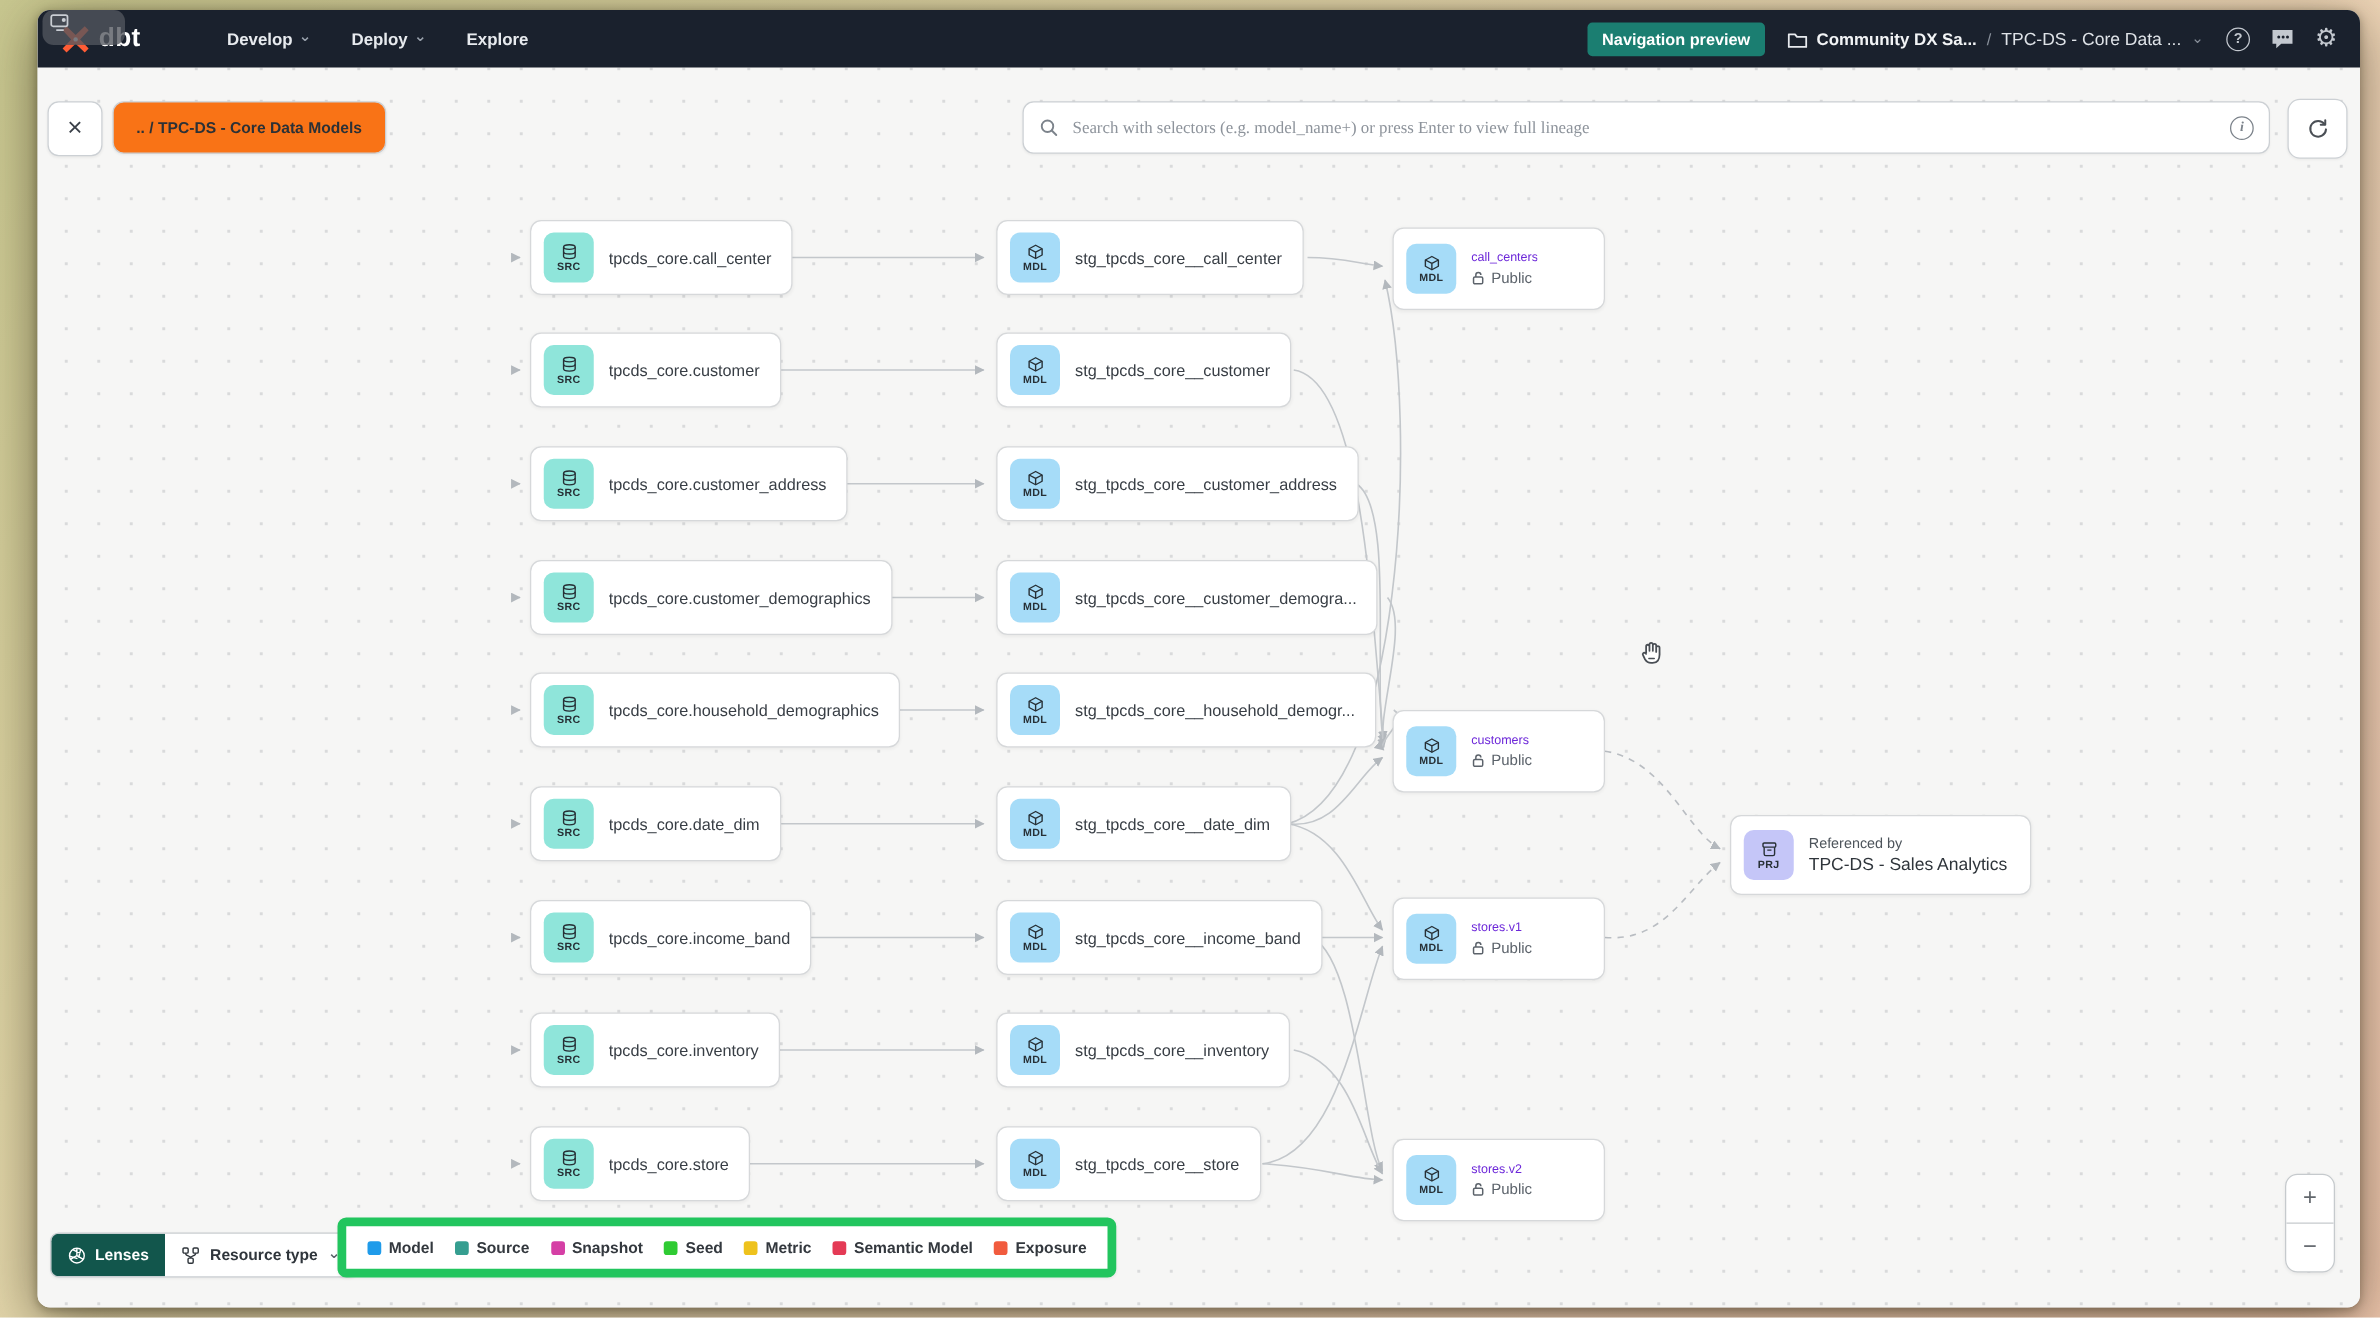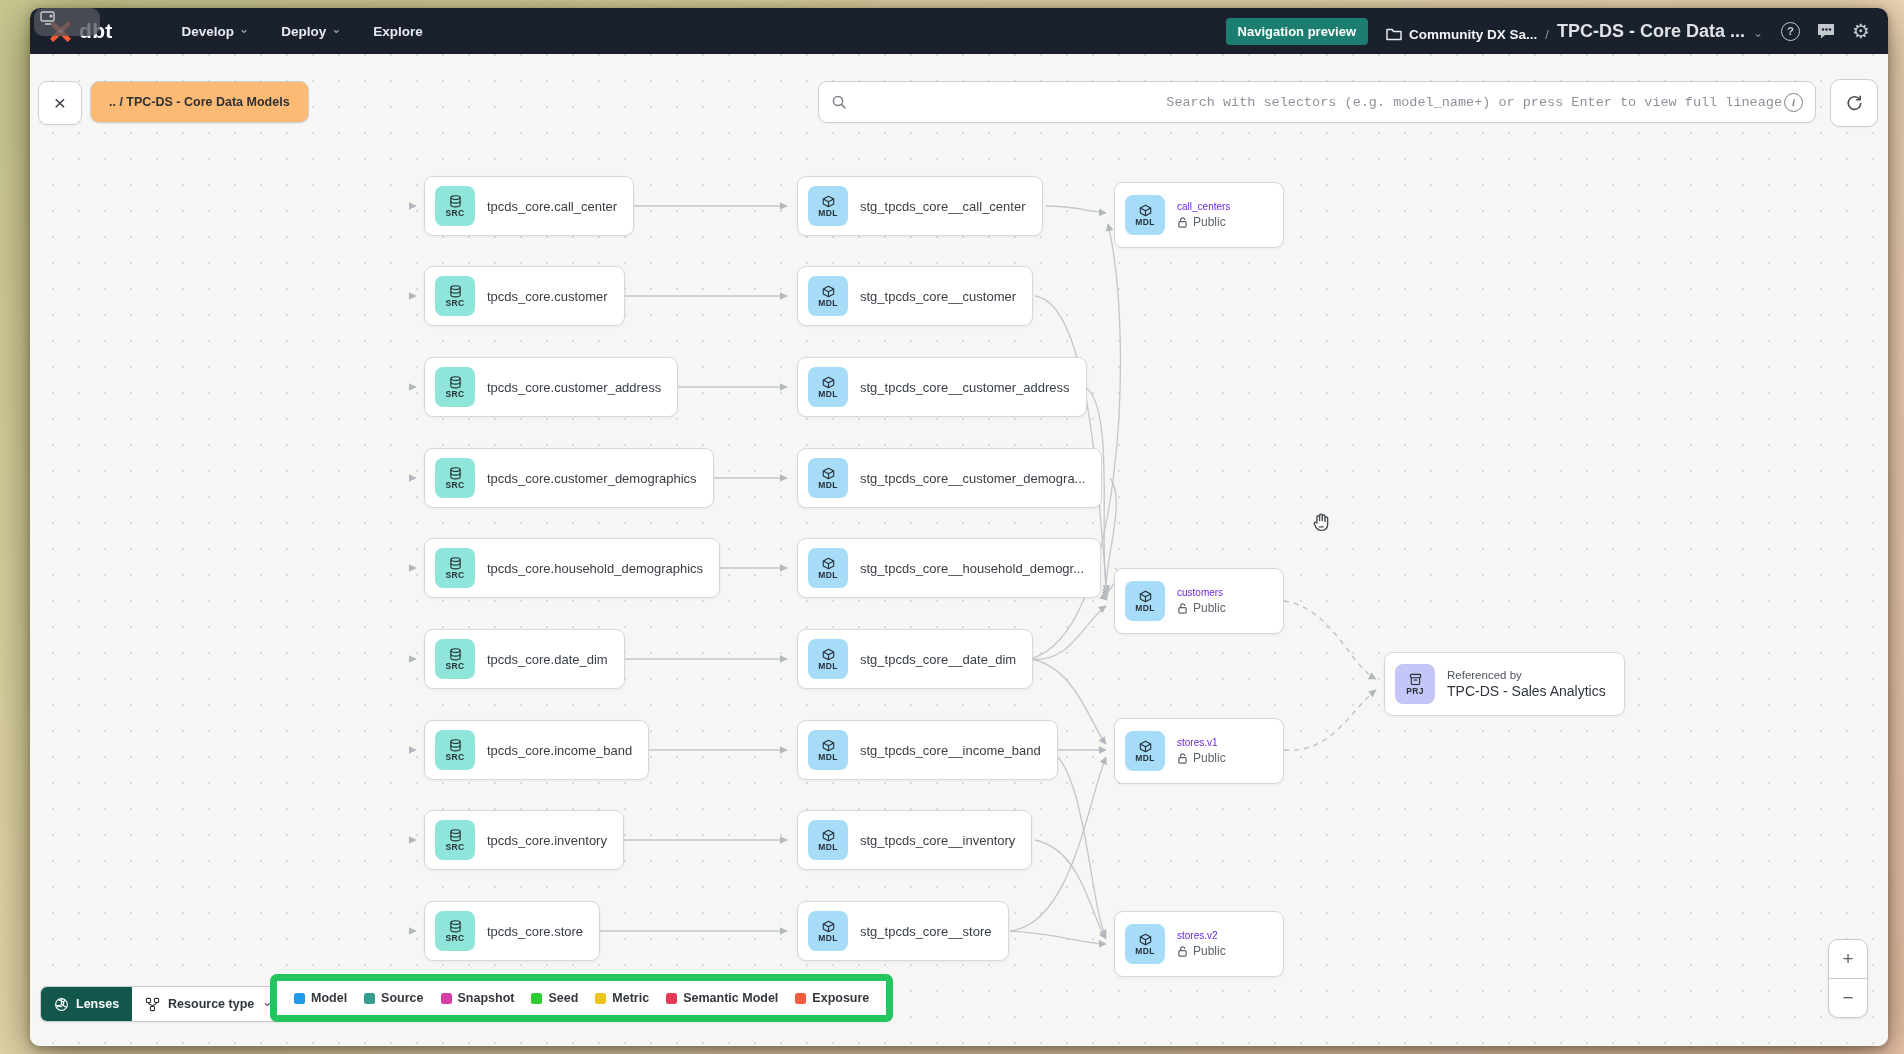--- a/index.html
+++ b/index.html
@@ -22,21 +22,21 @@
   .logo{display:flex;align-items:center;gap:6px;margin-right:34px;}
   .logo-text{color:#fff;font-size:21px;font-weight:bold;letter-spacing:.3px;}
   .nav-menu{display:flex;align-items:center;gap:32px;margin-left:35px;}
   .nav-item{display:flex;align-items:center;gap:5px;color:#e7eaee;font-size:13.5px;font-weight:bold;cursor:pointer;}
   .nav-item .chev{color:#98a0ab;font-size:12px;line-height:8px;transform:translateY(-2px);}
   .nav-right{margin-left:auto;display:flex;align-items:center;gap:18px;}
   .preview-badge{background:#1b7e71;color:#fff;font-size:13px;font-weight:bold;border-radius:4px;padding:6px 12px;}
   .nav-crumb{display:flex;align-items:flex-end;gap:8px;}
   .crumb-proj{display:flex;align-items:center;gap:7px;color:#f2f4f6;font-size:13.5px;font-weight:bold;}
   .crumb-sep{color:#8a919c;font-size:13px;}
-  .crumb-page{color:#dfe3e8;font-size:18px;font-weight:bold;}
+  .crumb-page{color:#dfe3e8;font-size:14px;font-weight:normal;}
   .crumb-chev{color:#8a919c;font-size:12px;transform:translateY(-2px);}
   .nav-icons{display:flex;align-items:center;gap:16px;}
   .help-circle{width:17px;height:17px;border:1.7px solid #c3c8cf;border-radius:50%;color:#c3c8cf;
     font-size:11.5px;font-weight:bold;display:flex;align-items:center;justify-content:center;}
   .gear{color:#c3c8cf;font-size:20px;line-height:20px;}
   
   .share-pill{position:absolute;left:4px;top:0px;width:66px;height:28px;background:rgba(82,86,94,.78);
     border-radius:9px;z-index:40;display:flex;align-items:flex-start;padding:3px 0 0 6px;box-sizing:border-box;}
   
   .canvas{
@@ -45,33 +45,32 @@
     background-size:26px 26px;background-position:10px 14px;
   }
   .edges{position:absolute;left:0;top:0;width:1858px;height:1038px;z-index:1;pointer-events:none;}
   
   .btn-close{
     position:absolute;left:8px;top:73px;width:42px;height:42px;background:#fff;border:1px solid #ccd0d4;
     border-radius:9px;display:flex;align-items:center;justify-content:center;font-size:21px;color:#3a4048;
     z-index:20;cursor:pointer;box-shadow:0 1px 2px rgba(0,0,0,.05);
   }
   .crumb-pill{
-    position:absolute;left:60px;top:73px;height:42px;background:#fdba74;border:1px solid #ccd0d4;border-radius:9px;
+    position:absolute;left:60px;top:73px;height:42px;background:#f97316;border:1px solid #ccd0d4;border-radius:9px;
     display:flex;align-items:center;padding:0 18px;font-size:12.5px;font-weight:bold;color:#2c3136;z-index:20;
     box-shadow:0 1px 2px rgba(0,0,0,.05);box-sizing:border-box;cursor:pointer;
   }
   .searchbar{
     position:absolute;left:788px;top:73px;width:998px;height:42px;background:#fff;border:1px solid #ccd0d4;
     border-radius:9px;display:flex;align-items:center;padding:0 12px;z-index:20;box-sizing:border-box;
     box-shadow:0 1px 2px rgba(0,0,0,.05);
   }
   .searchbar input{
     flex:1;border:none;outline:none;font-size:13.5px;color:#a16207;background:transparent;margin-left:9px;
-    font-family:Liberation Mono, monospace;
-    text-align:right;
+    font-family:Liberation Serif, serif;
   }
   .searchbar input::placeholder{color:#8d939b;}
   .info-circle{width:17px;height:17px;border:1.4px solid #7c838b;border-radius:50%;color:#7c838b;font-size:11px;
     font-style:italic;font-weight:bold;display:flex;align-items:center;justify-content:center;font-family:"Liberation Serif",serif;}
   .btn-refresh{
     position:absolute;left:1800px;top:71px;width:46px;height:46px;background:#fff;border:1px solid #ccd0d4;
     border-radius:10px;display:flex;align-items:center;justify-content:center;z-index:20;cursor:pointer;
     box-shadow:0 1px 2px rgba(0,0,0,.05);
   }
   

